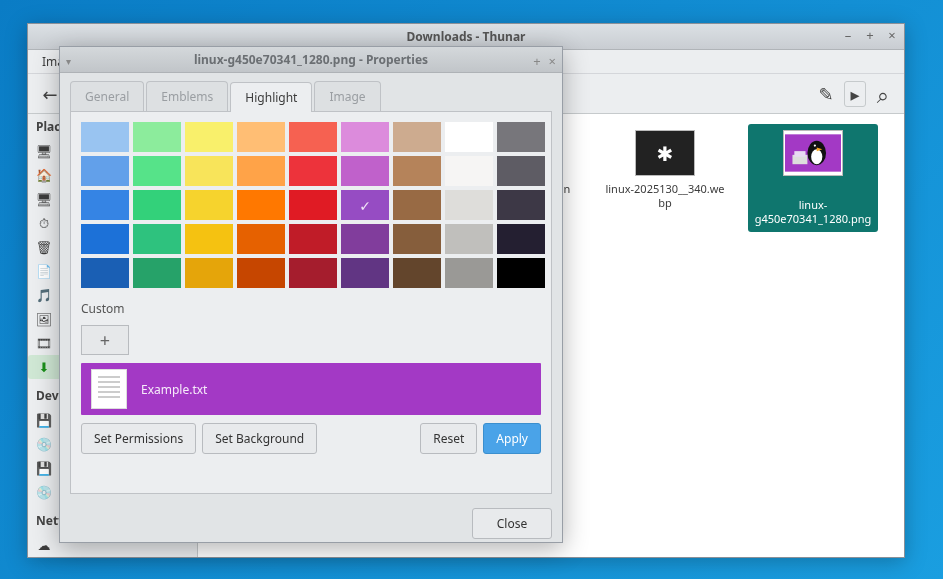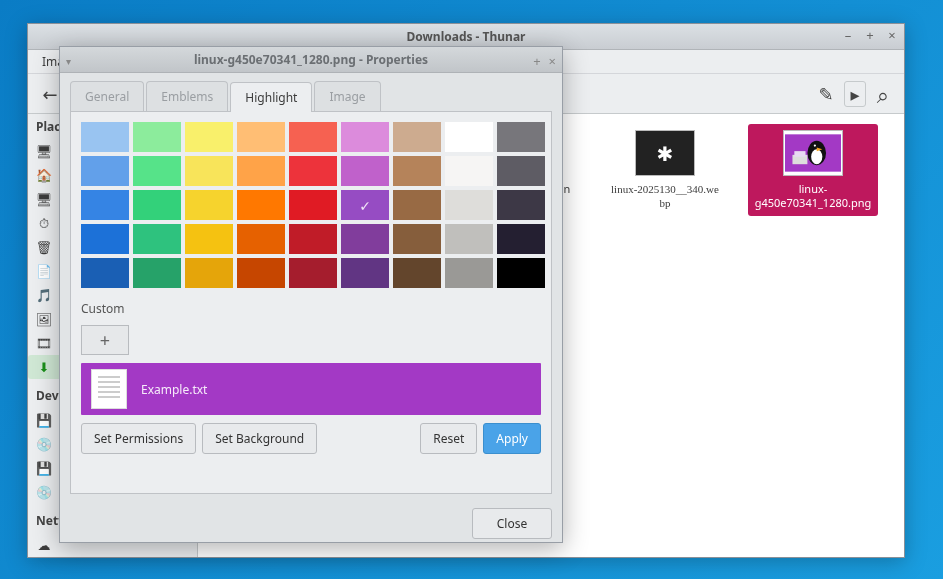--- a/index.html
+++ b/index.html
@@ -23,21 +23,21 @@
 .sidebar { width: 170px; background: #eceef0; border-right: 1px solid #c6cacc; overflow: hidden; }
 .side-section { padding: 4px 4px 4px 8px; font-size: 12px; font-weight: bold; color: #444; }
 .side-item { height: 24px; display: flex; align-items: center; gap: 8px; padding: 0 8px; font-size: 12px; }
 .side-icon { width: 16px; height: 16px; display: inline-flex; align-items: center; justify-content: center; font-size: 13px; }
 .side-download { background: #cfe7d4; border-radius: 3px; }
 .side-download .side-icon { color: #1a8f1a; }
 
 .file-pane { flex: 1; background: #fff; position: relative; }
 .files-row { position: absolute; top: 10px; left: 0; right: 0; display: flex; justify-content: flex-end; gap: 18px; padding-right: 26px; }
 .file-item { width: 130px; display: flex; flex-direction: column; align-items: center; text-align: center; border-radius: 3px; padding: 6px 2px; }
-.file-item.selected { background: #be185d; color: #fff; }
+.file-item.selected { background: #0f766e; color: #fff; gap: 16px; }
 .file-thumb { width: 60px; height: 46px; background: #fff; border: 1px solid #bbb; display: flex; align-items: center; justify-content: center; margin-bottom: 6px; font-size: 20px; }
 .thumb-flower { background: #222; color: #fff; }
 .thumb-penguin { display:flex; align-items:center; justify-content:center; }
 .file-name { font-size: 11px; line-height: 14px; word-break: break-all; }
 
 
 .dialog { position: absolute; left: 59px; top: 46px; width: 504px; height: 497px; background: #e1e4e6; border: 1px solid #989ea6; box-shadow: 0 6px 24px rgba(0,0,0,0.3); display: flex; flex-direction: column; }
 .dlg-titlebar { height: 26px; background: linear-gradient(#d4d8db,#c1c5c9); display: flex; align-items: center; justify-content: center; position: relative; border-bottom: 1px solid #aeb2b6; }
 .dlg-title { font-size: 12px; color: #6b6f73; font-weight: bold; }
 .dlg-winbtns { position: absolute; right: 6px; top: 5px; display: flex; gap: 8px; color: #888; }
@@ -152,21 +152,21 @@
         </div>
     </div>
     <div class="file-pane">
       <div class="files-row" id="files-row">
           <div class="file-item" style="width: 40px;">
             <div class="file-thumb" style="visibility: hidden;"></div>
             <div class="file-name" style="white-space: pre-line;">.pn</div>
           </div>
           <div class="file-item">
             <div class="file-thumb thumb-flower">✱</div>
-            <div class="file-name" style="white-space: pre-line; font-family: Liberation Serif, serif;">linux-2025130__340.we
+            <div class="file-name" style="white-space: pre-line;">linux-2025130__340.we
 bp</div>
           </div>
           <div class="file-item selected">
             <div class="file-thumb thumb-penguin">
               <svg class="penguin-svg" viewBox="0 0 60 40">
                 <rect x="0" y="0" width="60" height="40" fill="#a339c5"></rect>
                 <ellipse cx="34" cy="20" rx="10" ry="13" fill="#111"></ellipse>
                 <ellipse cx="34" cy="24" rx="6" ry="8" fill="#fff"></ellipse>
                 <circle cx="32" cy="12" r="1.2" fill="#fff"></circle>
                 <polygon points="34,14 40,16 34,18" fill="#f6a623"></polygon>

